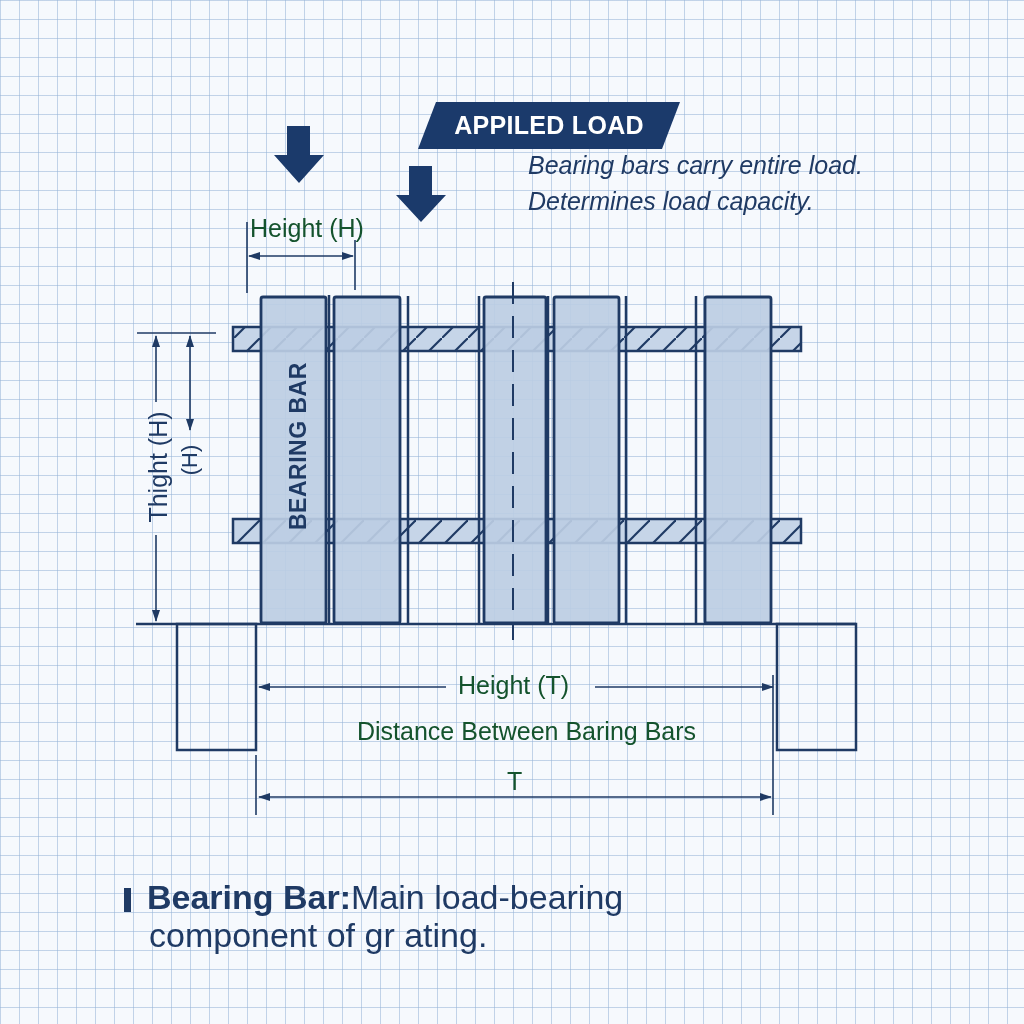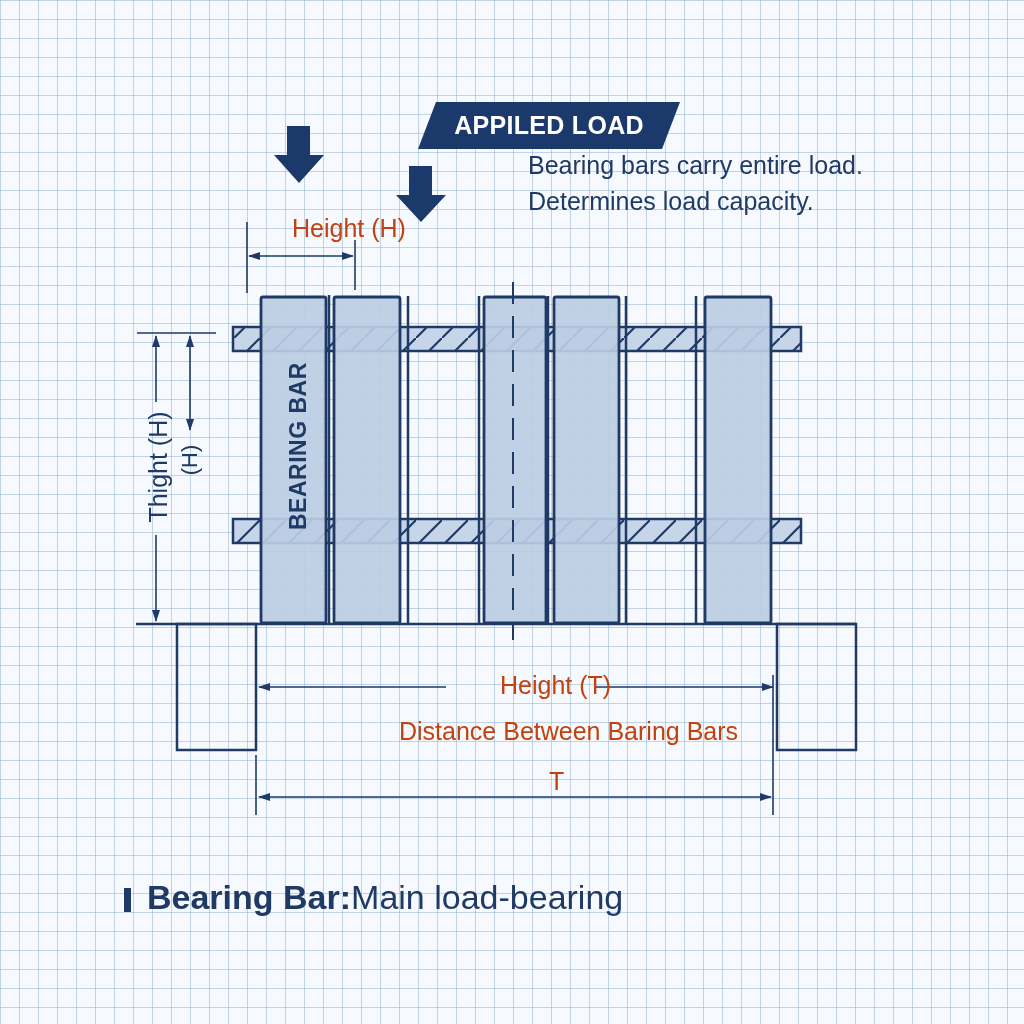--- a/index.html
+++ b/index.html
@@ -19,23 +19,23 @@
     .banner {
       position: absolute; left: 418px; top: 57px; width: 262px; height: 47px; margin-top: 45px;
     }
     .banner svg { position: absolute; left: 0; top: 0; }
     .banner-text {
       position: absolute; left: 0; top: 0; width: 262px; height: 47px;
       line-height: 47px; text-align: center; color: #ffffff;
       font-weight: bold; font-size: 25px; letter-spacing: 0.3px;
     }
     .note {
-      font-size: 25px; color: #1f3a64; line-height: 32px; white-space: nowrap;
+      font-size: 25px; color: #1f3a64; line-height: 32px; white-space: nowrap; font-style: italic;
     }
-    .label { font-size: 25px; color: #c2410c; white-space: nowrap; margin-left: 42px; }
+    .label { font-size: 25px; color: #14532d; white-space: nowrap; }
     .rot {
       position: absolute; transform-origin: center center; white-space: nowrap;
       transform: rotate(-90deg); font-size: 25px; color: #1f3a64;
     }
     .bearing-vert {
       position: absolute; white-space: nowrap; transform: rotate(-90deg);
       font-weight: bold; font-size: 23px; color: #1f3a64; letter-spacing: 0.5px;
     }
     .caption {
       position: absolute; left: 124px; top: 878px; font-size: 34px; line-height: 38px;
@@ -143,13 +143,14 @@
 <div class="rot" style="left:160px; top:447px; width:60px; height:26px; line-height:26px; text-align:center; font-size:22px;">(H)</div>
 
 <div class="bearing-vert" style="left:228px; top:446px; width:140px; height:28px; line-height:28px; text-align:center;">BEARING BAR</div>
 
 <div class="abs label" style="left:458px; top:671px;text-align:right;">Height (T)</div>
 <div class="abs label" style="left:357px; top:717px;text-align:right;">Distance Between Baring Bars</div>
 <div class="abs label" style="left:507px; top:767px;">T</div>
 
 <div class="caption">
   <span class="marker"></span><b>Bearing Bar:</b><span>Main load-bearing</span>
+  <span class="line2">component of gr ating.</span>
 </div>
 
 </body></html>

